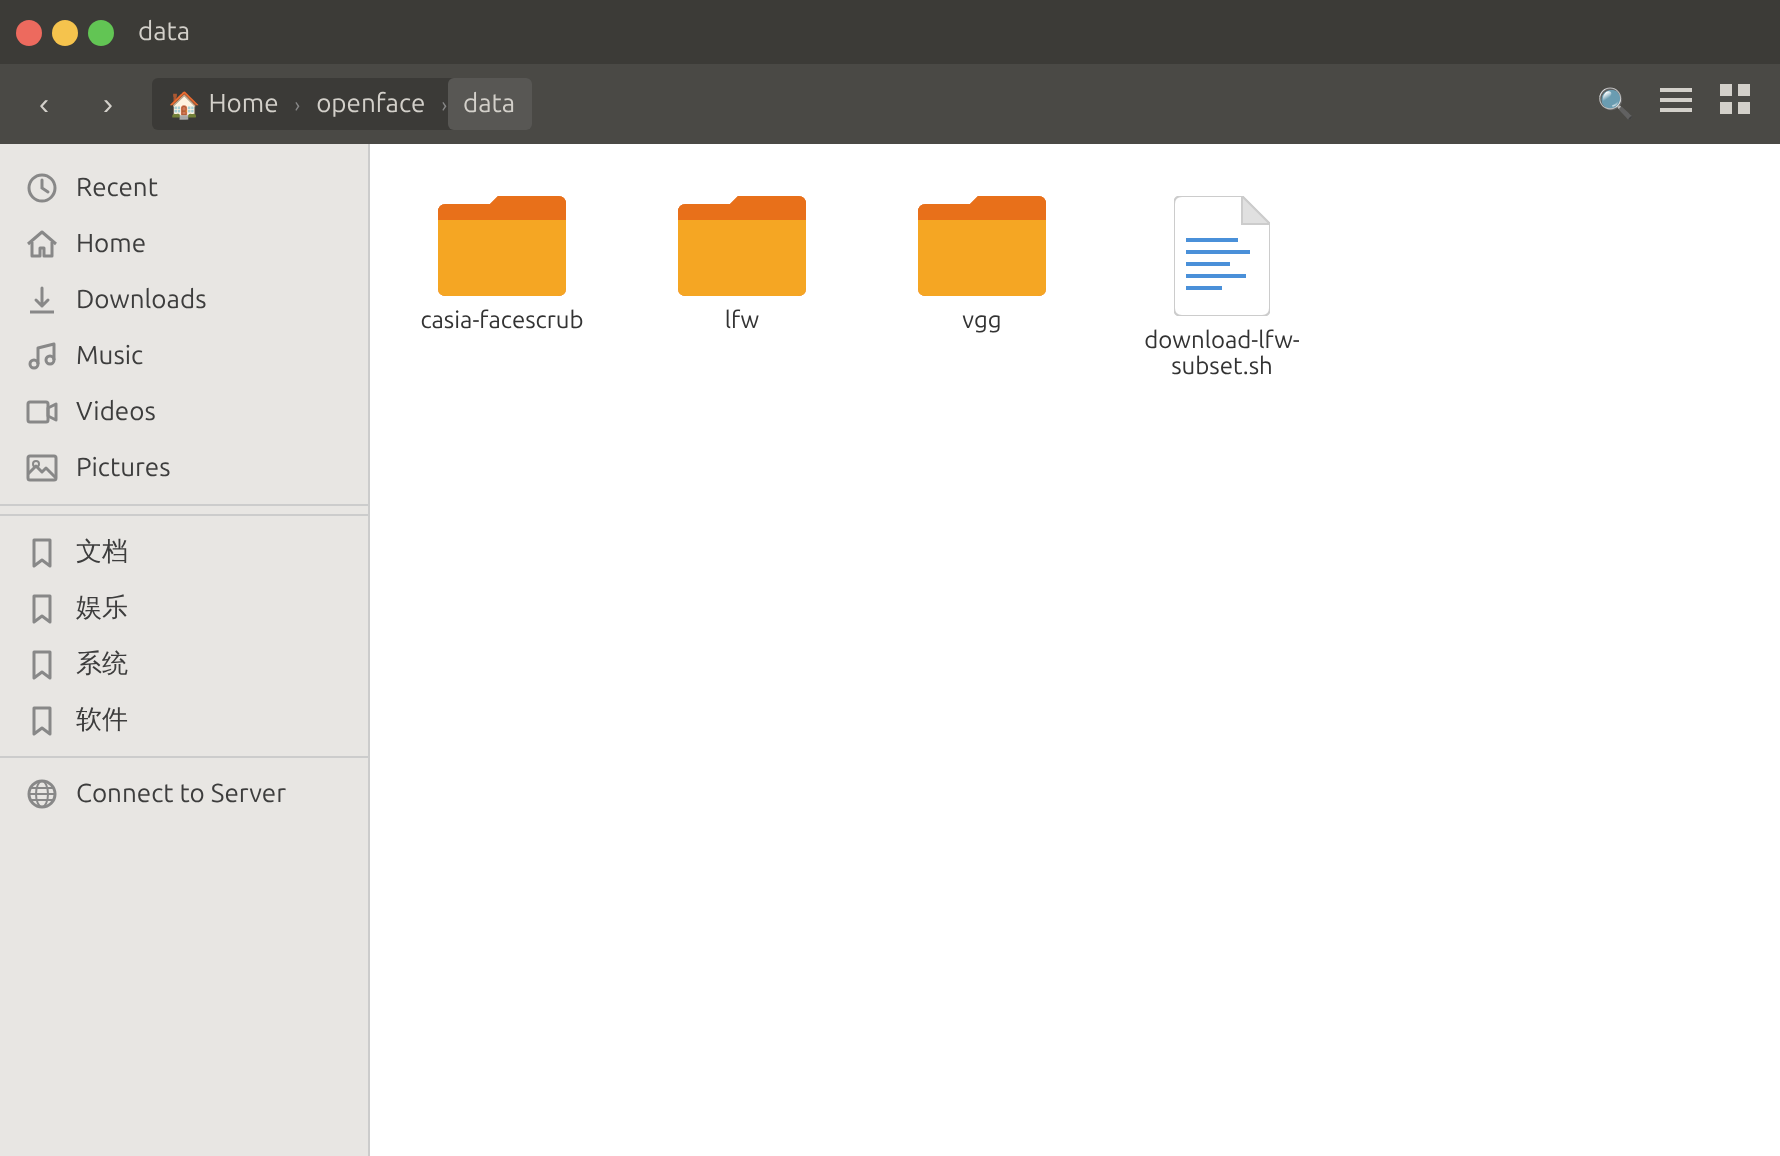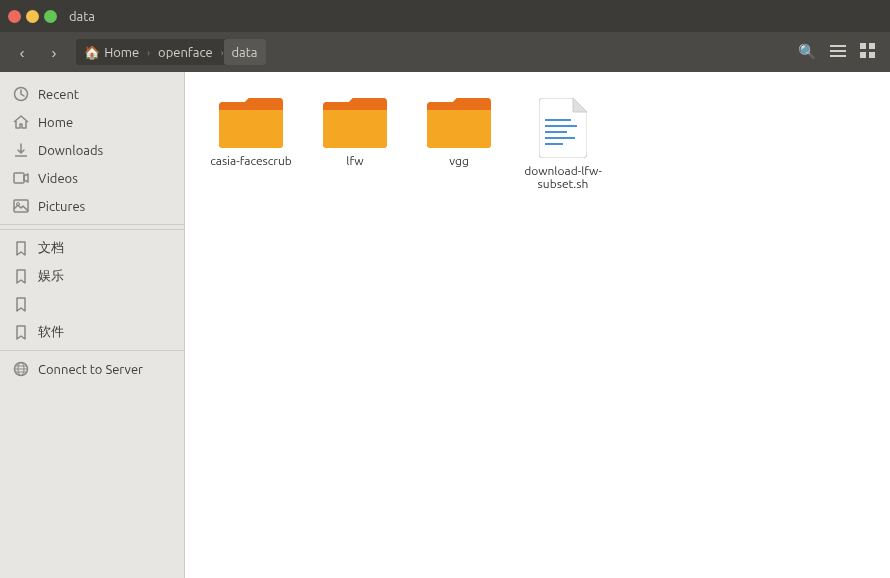--- a/index.html
+++ b/index.html
@@ -149,21 +149,21 @@
     
     .file-area {
       flex: 1;
       background: white;
       padding: 16px;
       overflow-y: auto;
     }
     .file-grid {
       display: flex;
       flex-wrap: wrap;
-      gap: 4px;
+      gap: 20px;
       align-content: flex-start;
     }
     .file-item {
       display: flex;
       flex-direction: column;
       align-items: center;
       width: 100px;
       padding: 8px;
       border-radius: 4px;
       cursor: pointer;
@@ -287,20 +287,30 @@
     <div class="sidebar-item">
       <div class="sidebar-icon">
         <svg width="16" height="16" viewBox="0 0 16 16" fill="none">
           <path d="M8 2v9M5 8l3 3 3-3" stroke="#888" stroke-width="1.5" stroke-linecap="round" stroke-linejoin="round"></path>
           <line x1="2" y1="14" x2="14" y2="14" stroke="#888" stroke-width="1.5"></line>
         </svg>
       </div>
       <span class="sidebar-label">Downloads</span>
     </div>
 
+    <div class="sidebar-item">
+      <div class="sidebar-icon">
+        <svg width="16" height="16" viewBox="0 0 16 16" fill="none">
+          <path d="M6 12V4l8-2v8" stroke="#888" stroke-width="1.5" stroke-linejoin="round"></path>
+          <circle cx="4" cy="12" r="2" stroke="#888" stroke-width="1.5"></circle>
+          <circle cx="12" cy="10" r="2" stroke="#888" stroke-width="1.5"></circle>
+        </svg>
+      </div>
+      <span class="sidebar-label">Music</span>
+    </div>
 
     <div class="sidebar-item">
       <div class="sidebar-icon">
         <svg width="16" height="16" viewBox="0 0 16 16" fill="none">
           <rect x="1" y="3" width="10" height="10" rx="1" stroke="#888" stroke-width="1.5"></rect>
           <path d="M11 6l4-2v8l-4-2V6z" stroke="#888" stroke-width="1.5" stroke-linejoin="round"></path>
         </svg>
       </div>
       <span class="sidebar-label">Videos</span>
     </div>
@@ -339,20 +349,21 @@
       </div>
       <span class="sidebar-label">娱乐</span>
     </div>
 
     <div class="sidebar-item">
       <div class="sidebar-icon">
         <svg width="16" height="16" viewBox="0 0 16 16" fill="none">
           <path d="M4 2h8v13l-4-3-4 3V2z" stroke="#888" stroke-width="1.5" stroke-linejoin="round"></path>
         </svg>
       </div>
+      <span class="sidebar-label">系统</span>
     </div>
 
     <div class="sidebar-item">
       <div class="sidebar-icon">
         <svg width="16" height="16" viewBox="0 0 16 16" fill="none">
           <path d="M4 2h8v13l-4-3-4 3V2z" stroke="#888" stroke-width="1.5" stroke-linejoin="round"></path>
         </svg>
       </div>
       <span class="sidebar-label">软件</span>
     </div>

